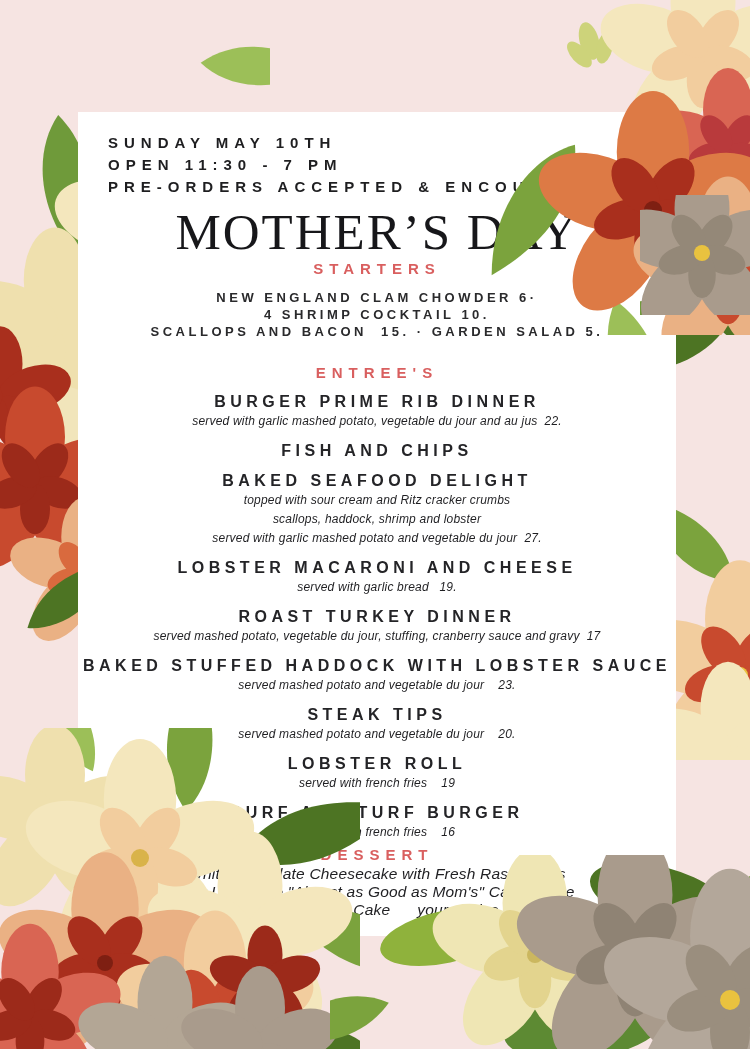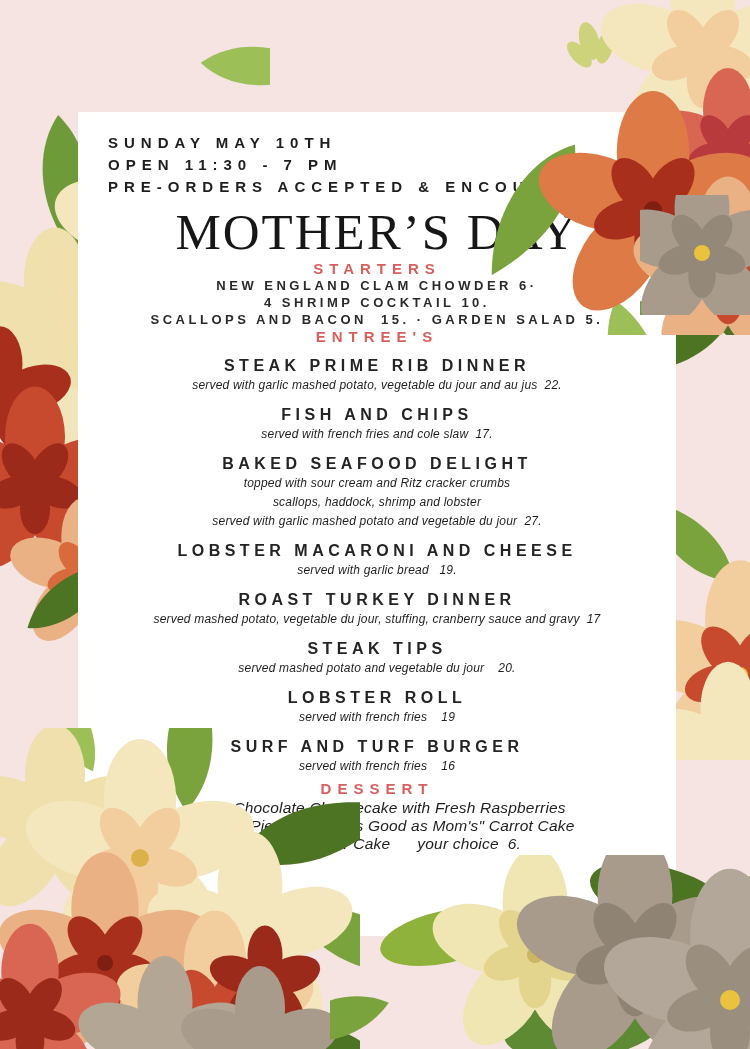--- a/index.html
+++ b/index.html
@@ -10,22 +10,22 @@
   .floral.over{z-index:3;}
   .card{position:absolute;left:78px;top:112px;width:598px;height:824px;background:#ffffff;z-index:2;}
   .card-inner{padding-top:20px;color:#222;}
   .hdr{padding-left:30px;text-align:left;}
   .hdr-line{font-size:15px;font-weight:700;letter-spacing:6px;line-height:22px;color:#1e1e20;white-space:nowrap;}
   .title{font-family:"Liberation Serif",serif;font-weight:400;font-size:51px;line-height:56px;letter-spacing:2px;text-align:center;color:#17171a;margin-top:6px;}
   .sec{text-align:center;}
   .sec-heading{font-size:15px;font-weight:700;letter-spacing:6px;color:#d95f5f;}
   .starters .sec-heading{}
   .starter-line{font-size:13px;font-weight:600;letter-spacing:3.5px;line-height:17px;color:#2a2a2c;white-space:pre-wrap;}
-  .starter-lines{margin-top:0;}
-  .entrees .sec-heading{}
+  .starter-lines{margin-top:12px;}
+  .entrees .sec-heading{margin-top:24px;}
   .item{margin-top:11px;}
   .item-name{font-size:16px;font-weight:700;letter-spacing:4.5px;line-height:19px;color:#242427;white-space:nowrap;}
   .item-desc{font-style:italic;font-size:12px;line-height:18px;letter-spacing:0.2px;color:#1f1f22;white-space:pre-wrap;margin-top:1px;}
   .pair-row{display:flex;margin-top:11px;padding:0 40px;}
   .pair-col{flex:1;text-align:center;}
   .dessert .sec-heading{margin-top:5px;}
   .dessert-lines{margin-top:2px;}
   .dessert-line{font-style:italic;font-size:15.5px;line-height:18px;letter-spacing:0.2px;color:#1f1f22;white-space:pre-wrap;}
 </style>
 </head>
@@ -109,47 +109,48 @@
           <div class="starter-line">NEW ENGLAND CLAM CHOWDER 6·</div>
           <div class="starter-line">4 SHRIMP COCKTAIL 10.</div>
           <div class="starter-line">SCALLOPS AND BACON  15. · GARDEN SALAD 5.</div>
         </div>
       </div>
 
       <div class="sec entrees">
         <div class="sec-heading">ENTREE'S</div>
 
         <div class="item">
-          <div class="item-name">STEAK PRIME RIB DINNER</div>
+          <div class="item-name">BURGER PRIME RIB DINNER</div>
           <div class="item-desc">served with garlic mashed potato, vegetable du jour and au jus  22.</div>
         </div>
 
         <div class="item">
           <div class="item-name">FISH AND CHIPS</div>
-          <div class="item-desc">served with french fries and cole slaw  17.</div>
         </div>
 
         <div class="item">
           <div class="item-name">BAKED SEAFOOD DELIGHT</div>
           <div class="item-desc">topped with sour cream and Ritz cracker crumbs</div>
           <div class="item-desc">scallops, haddock, shrimp and lobster</div>
           <div class="item-desc">served with garlic mashed potato and vegetable du jour  27.</div>
         </div>
 
         <div class="item">
           <div class="item-name">LOBSTER MACARONI AND CHEESE</div>
           <div class="item-desc">served with garlic bread   19.</div>
         </div>
 
         <div class="item">
           <div class="item-name">ROAST TURKEY DINNER</div>
           <div class="item-desc">served mashed potato, vegetable du jour, stuffing, cranberry sauce and gravy  17</div>
         </div>
 
         <div class="item">
+          <div class="item-name">BAKED STUFFED HADDOCK WITH LOBSTER SAUCE</div>
+          <div class="item-desc">served mashed potato and vegetable du jour    23.</div>
         </div>
 
         <div class="item">
           <div class="item-name">STEAK TIPS</div>
           <div class="item-desc">served mashed potato and vegetable du jour    20.</div>
         </div>
 
         <div class="pair-row">
           <div class="pair-col">
             <div class="item-name">LOBSTER ROLL</div>

